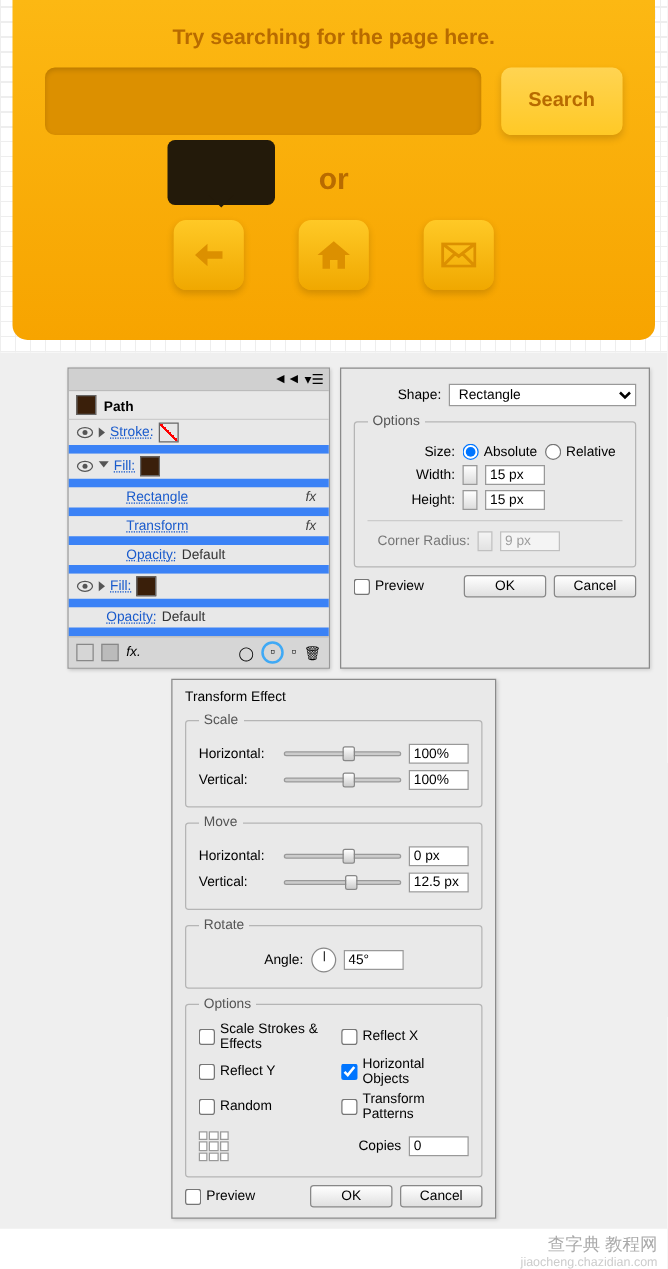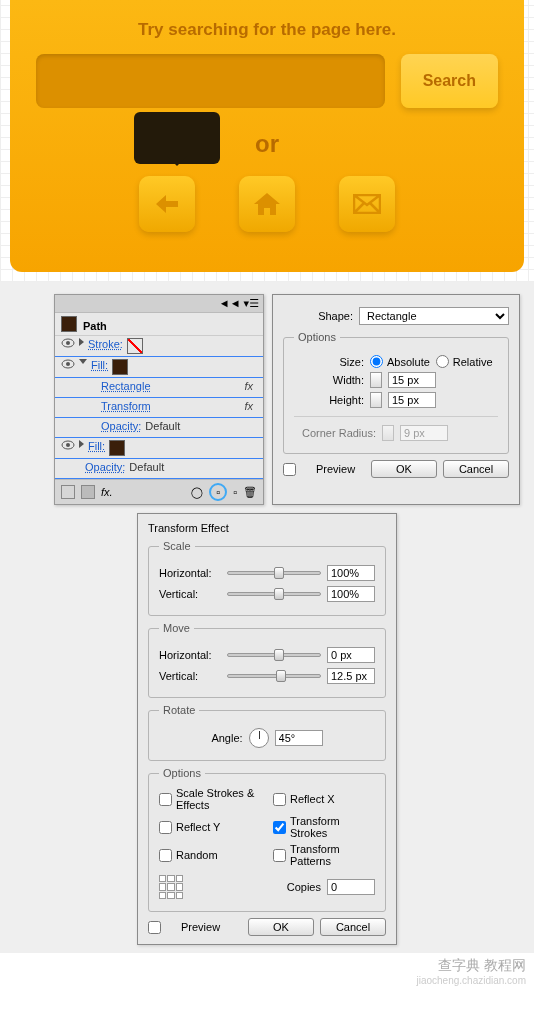--- a/index.html
+++ b/index.html
@@ -25,21 +25,21 @@
 
 .panels { background: #efefef; padding: 12px 0 8px; display: flex; flex-direction: column; gap: 8px; }
 .row1 { display: flex; gap: 8px; padding: 0 14px 0 54px; }
 
 
 .appearance { width: 210px; background: #d6d6d6; border: 1px solid #999; box-shadow: 1px 1px 3px rgba(0,0,0,.2); }
 .appearance-head { display: flex; justify-content: flex-end; padding: 2px 4px; background: #d0d0d0; border-bottom: 1px solid #bbb; }
 .appearance-title { background: #e4e4e4; padding: 4px 8px; font-weight: 600; border-bottom: 1px solid #bbb; }
 .path-head { display: flex; align-items: flex-end; gap: 6px; padding: 3px 6px; background: #e8e8e8; border-bottom: 1px solid #ccc; }
 .swatch { width: 16px; height: 16px; border: 1px solid #666; }
-.app-row { display: flex; gap: 4px; padding: 2px 4px 2px 6px; border-bottom: 1px solid #3b82f6; background: #e8e8e8; min-height: 20px; }
+.app-row { display: flex; align-items: center; gap: 4px; padding: 2px 4px 2px 6px; border-bottom: 7px solid #3b82f6; background: #e8e8e8; min-height: 20px; }
 .eye { width: 14px; height: 10px; }
 .tri { width: 0; height: 0; border-left: 5px solid #555; border-top: 4px solid transparent; border-bottom: 4px solid transparent; }
 .tri.open { border-left: 4px solid transparent; border-right: 4px solid transparent; border-top: 5px solid #555; }
 .app-label { color: #1a5bcc; text-decoration: underline dotted; }
 .app-value { color: #333; }
 .fx { margin-left: auto; font-style: italic; color: #444; padding-right: 6px; }
 .redline { background: linear-gradient(45deg,transparent 45%,red 45%,red 55%,transparent 55%); }
 .app-foot { display: flex; gap: 6px; padding: 3px 6px; background: #d6d6d6; border-top: 1px solid #bbb; align-items: center; }
 .app-foot-ico { width: 14px; height: 14px; border: 1px solid #888; }
 .circle-hi { border: 2px solid #3fa9f5; border-radius: 50%; width: 18px; height: 18px; display: inline-flex; align-items: center; justify-content: center; }
@@ -49,21 +49,21 @@
 .dlg fieldset { border: 1px solid #b5b5b5; border-radius: 3px; margin: 6px 0; padding: 8px 10px; }
 .dlg legend { color: #555; padding: 0 4px; font-size: 11px; }
 .dlg-row { display: flex; align-items: center; gap: 6px; margin: 4px 0; }
 .dlg-lbl { width: 70px; text-align: right; }
 .dlg select, .dlg input[type=text] { border: 1px solid #999; background: #fff; font-size: 11px; padding: 1px 3px; }
 .dlg input[type=text] { width: 48px; }
 .stepper { width: 12px; height: 16px; border: 1px solid #999; background: linear-gradient(#fff,#ddd); }
 .btn { border: 1px solid #888; background: linear-gradient(#fff,#e0e0e0); padding: 2px 0; width: 66px; border-radius: 3px; font-size: 11px; }
 .btn-row { display: flex; gap: 6px; justify-content: flex-end; }
 .dlg-foot { display: flex; justify-content: space-between; align-items: center; margin-top: 6px; }
-.preview { display: flex; align-items: flex-start; gap: 20px; }
+.preview { display: flex; align-items: flex-start; gap: 4px; }
 .shape-opts { flex: 1; }
 
 
 .transform { width: 260px; margin: 0 auto; }
 .slider-row { display: flex; align-items: center; gap: 6px; margin: 5px 0; }
 .slider-lbl { width: 62px; text-align: left; }
 .slider { flex: 1; height: 4px; background: #ccc; border: 1px solid #999; position: relative; border-radius: 2px; }
 .slider-thumb { position: absolute; top: -5px; width: 10px; height: 12px; background: linear-gradient(#fff,#ccc); border: 1px solid #888; border-radius: 2px; }
 .angle-dial { width: 20px; height: 20px; border: 1px solid #888; border-radius: 50%; background: #fff; position: relative; }
 .angle-dial::after { content: ""; position: absolute; left: 50%; top: 2px; width: 1px; height: 8px; background: #333; }
@@ -274,21 +274,21 @@
         <label class="chk">
             <input type="checkbox" style="">
             <span>Reflect X</span>
           </label>
         <label class="chk">
             <input type="checkbox" style="">
             <span>Reflect Y</span>
           </label>
         <label class="chk">
             <input type="checkbox" checked="" style="">
-            <span>Transform Strokes</span>
+            <span>Horizontal Objects</span>
           </label>
         <label class="chk">
             <input type="checkbox" style="">
             <span>Random</span>
           </label>
         <label class="chk">
             <input type="checkbox" style="">
             <span>Transform Patterns</span>
           </label>
       </div>

